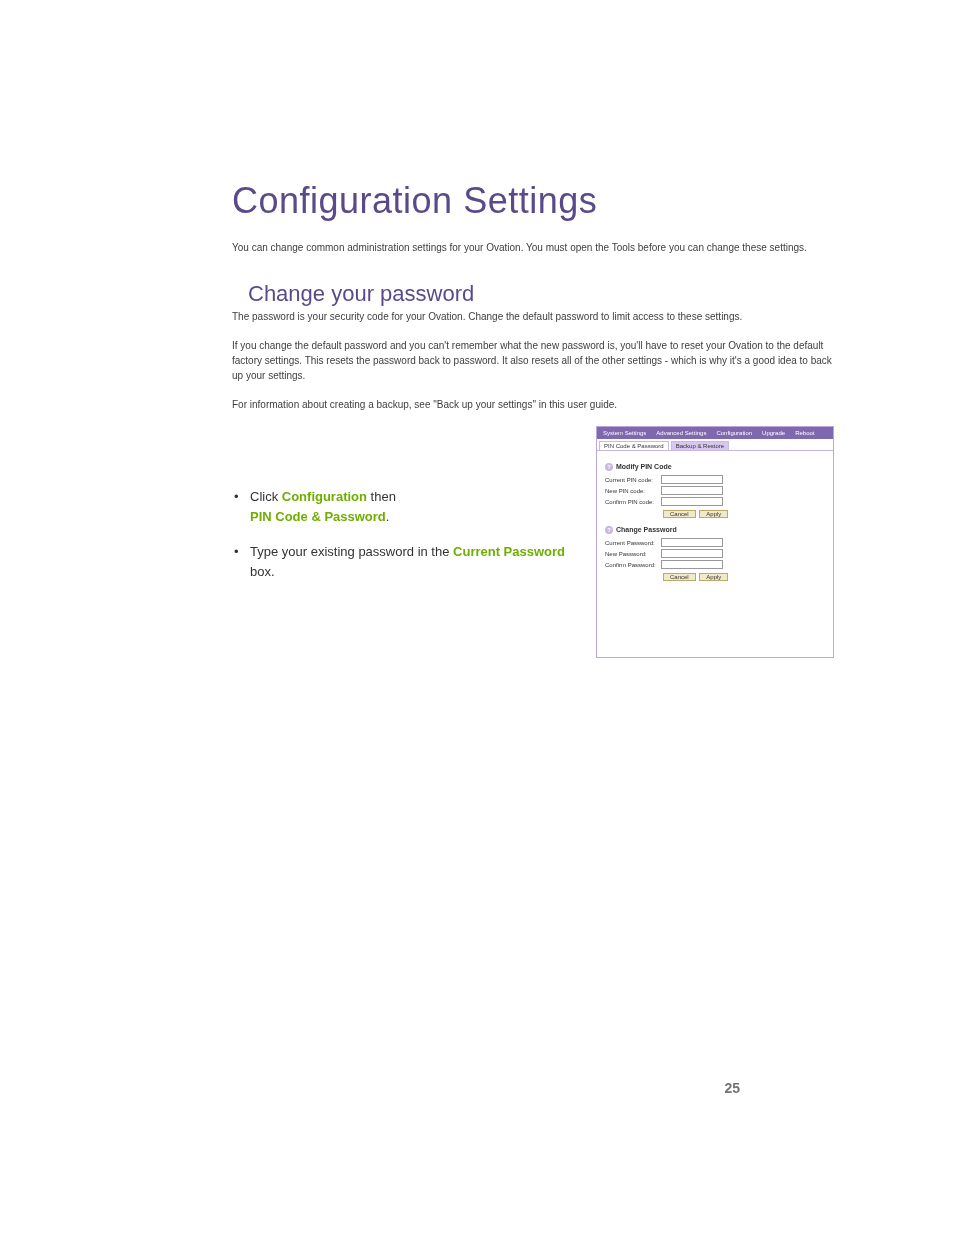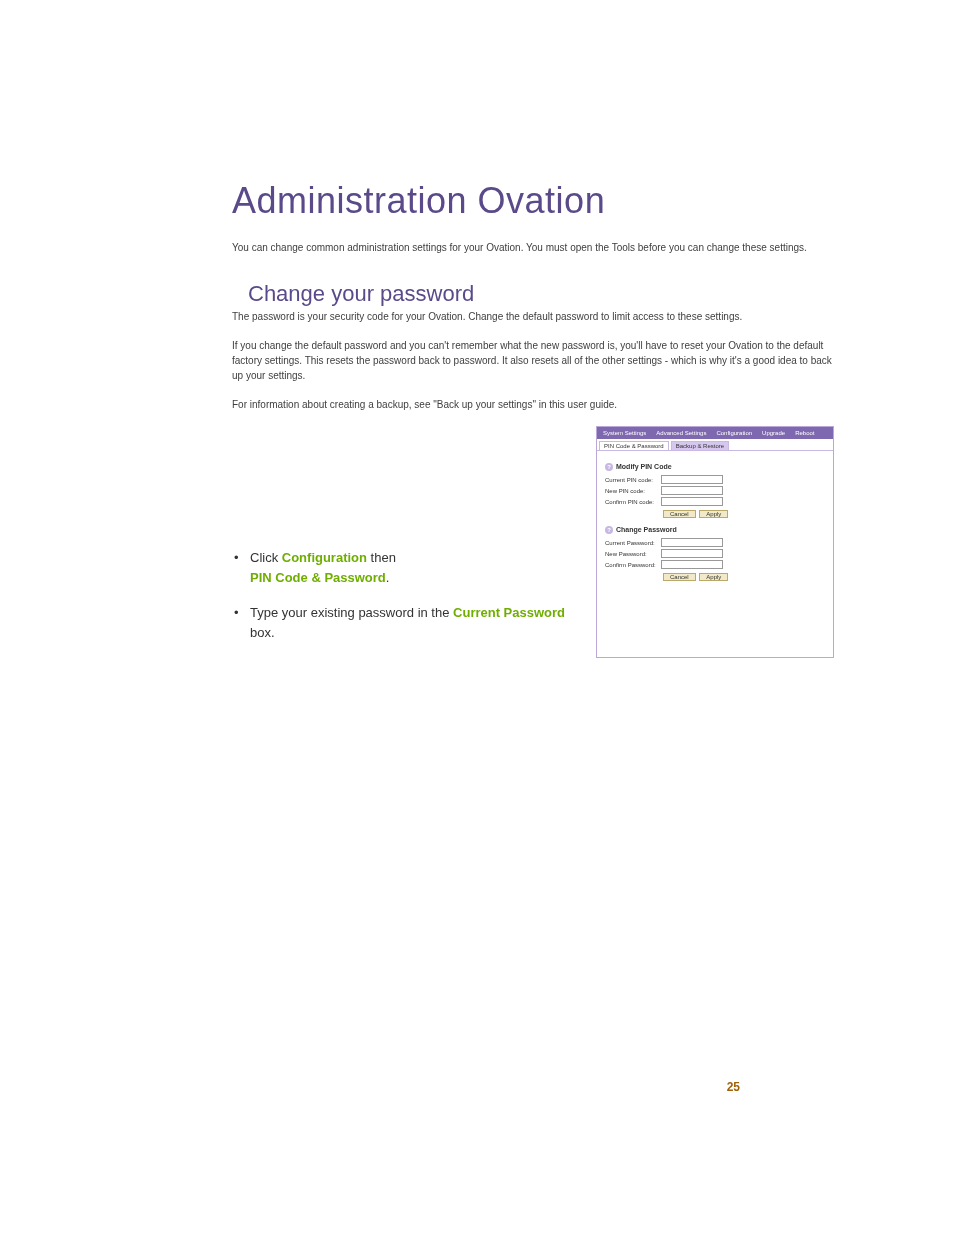--- a/index.html
+++ b/index.html
@@ -1,47 +1,47 @@
 <!DOCTYPE html>
 <html><head>
 <meta charset="utf-8">
 <style>
 html,body{margin:0;padding:0;background:#fff;font-family:"Lucida Sans","Lucida Sans Unicode","Lucida Grande",Verdana,sans-serif;color:#333}
 .page{width:954px;height:1235px;position:relative;box-sizing:border-box;padding:180px 120px 0 232px}
 h1{font-weight:300;color:#5a4a8a;font-size:36px;margin:0 0 18px 0;letter-spacing:.5px}
 h2{font-weight:300;color:#5a4a8a;font-size:22px;margin:26px 0 2px 16px}
 p{font-size:10px;line-height:1.5;color:#404040;margin:0 0 14px 0}
 .bold-inline{font-weight:400}
-.two-col{display:flex;gap:21px;align-items:flex-end}
+.two-col{display:flex;gap:21px;align-items:center}
 .steps{flex:1}
 ul.steps-list{list-style:none;padding:0;margin:0}
 ul.steps-list li{position:relative;padding-left:18px;font-size:13px;line-height:1.5;margin-bottom:16px}
 ul.steps-list li::before{content:"•";position:absolute;left:2px;top:0;color:#333}
 .green{color:#6fae00;font-weight:700}
 .shot{width:236px;border:1px solid #bba8d8;background:#fff;font-size:6px;color:#333}
 .topnav{background:#7e68b0;color:#fff;display:flex;gap:10px;padding:3px 6px;font-size:6px}
 .subtabs{display:flex;border-bottom:1px solid #c9b9e2}
 .subtab{background:#fff;border:1px solid #c9b9e2;border-bottom:none;margin:2px 0 0 2px;padding:1px 4px;font-size:6px}
 .subtab.active{background:#d6c7ee}
 .panel{padding:8px}
 .qmark{display:inline-block;width:8px;height:8px;border-radius:50%;background:#c6b7e3;color:#fff;text-align:center;font-size:6px;line-height:8px;margin-right:3px}
 .sect-title{font-weight:700;font-size:7px;margin:4px 0 4px 0}
 .row{display:flex;align-items:center;margin:2px 0}
 .row label{width:56px;font-size:6px}
 .row input{width:60px;height:7px;border:1px solid #999;font-size:6px;padding:0}
 .btnrow{margin:4px 0 8px 58px}
 .btn{display:inline-block;background:#f1e9c8;border:1px solid #bba96a;font-size:6px;padding:0 6px;margin-right:2px}
-.pgnum{position:absolute;right:214px;top:1080px;font-weight:700;color:#a16207;font-size:12px}
+.pgnum{position:absolute;right:214px;top:1080px;font-weight:700;color:#737373;font-size:14px}
 </style>
 </head>
 <body>
 
 <div class="page">
 
-  <h1>Administration Ovation</h1>
+  <h1>Configuration Settings</h1>
 
   <p>You can change common administration settings for your Ovation. You must open the Tools before you can change these settings.</p>
 
   <h2>Change your password</h2>
 
   <p>The password is your security code for your Ovation. Change the default password to limit access to these settings.</p>
 
   <p>
     <span>If you change the default password and you can't remember what the new password is, you'll have to reset your Ovation to the default factory settings. This resets the password back to </span><span class="bold-inline">password</span><span>. It also resets all of the other settings - which is why it's a good idea to back up your settings.</span>
   </p>

